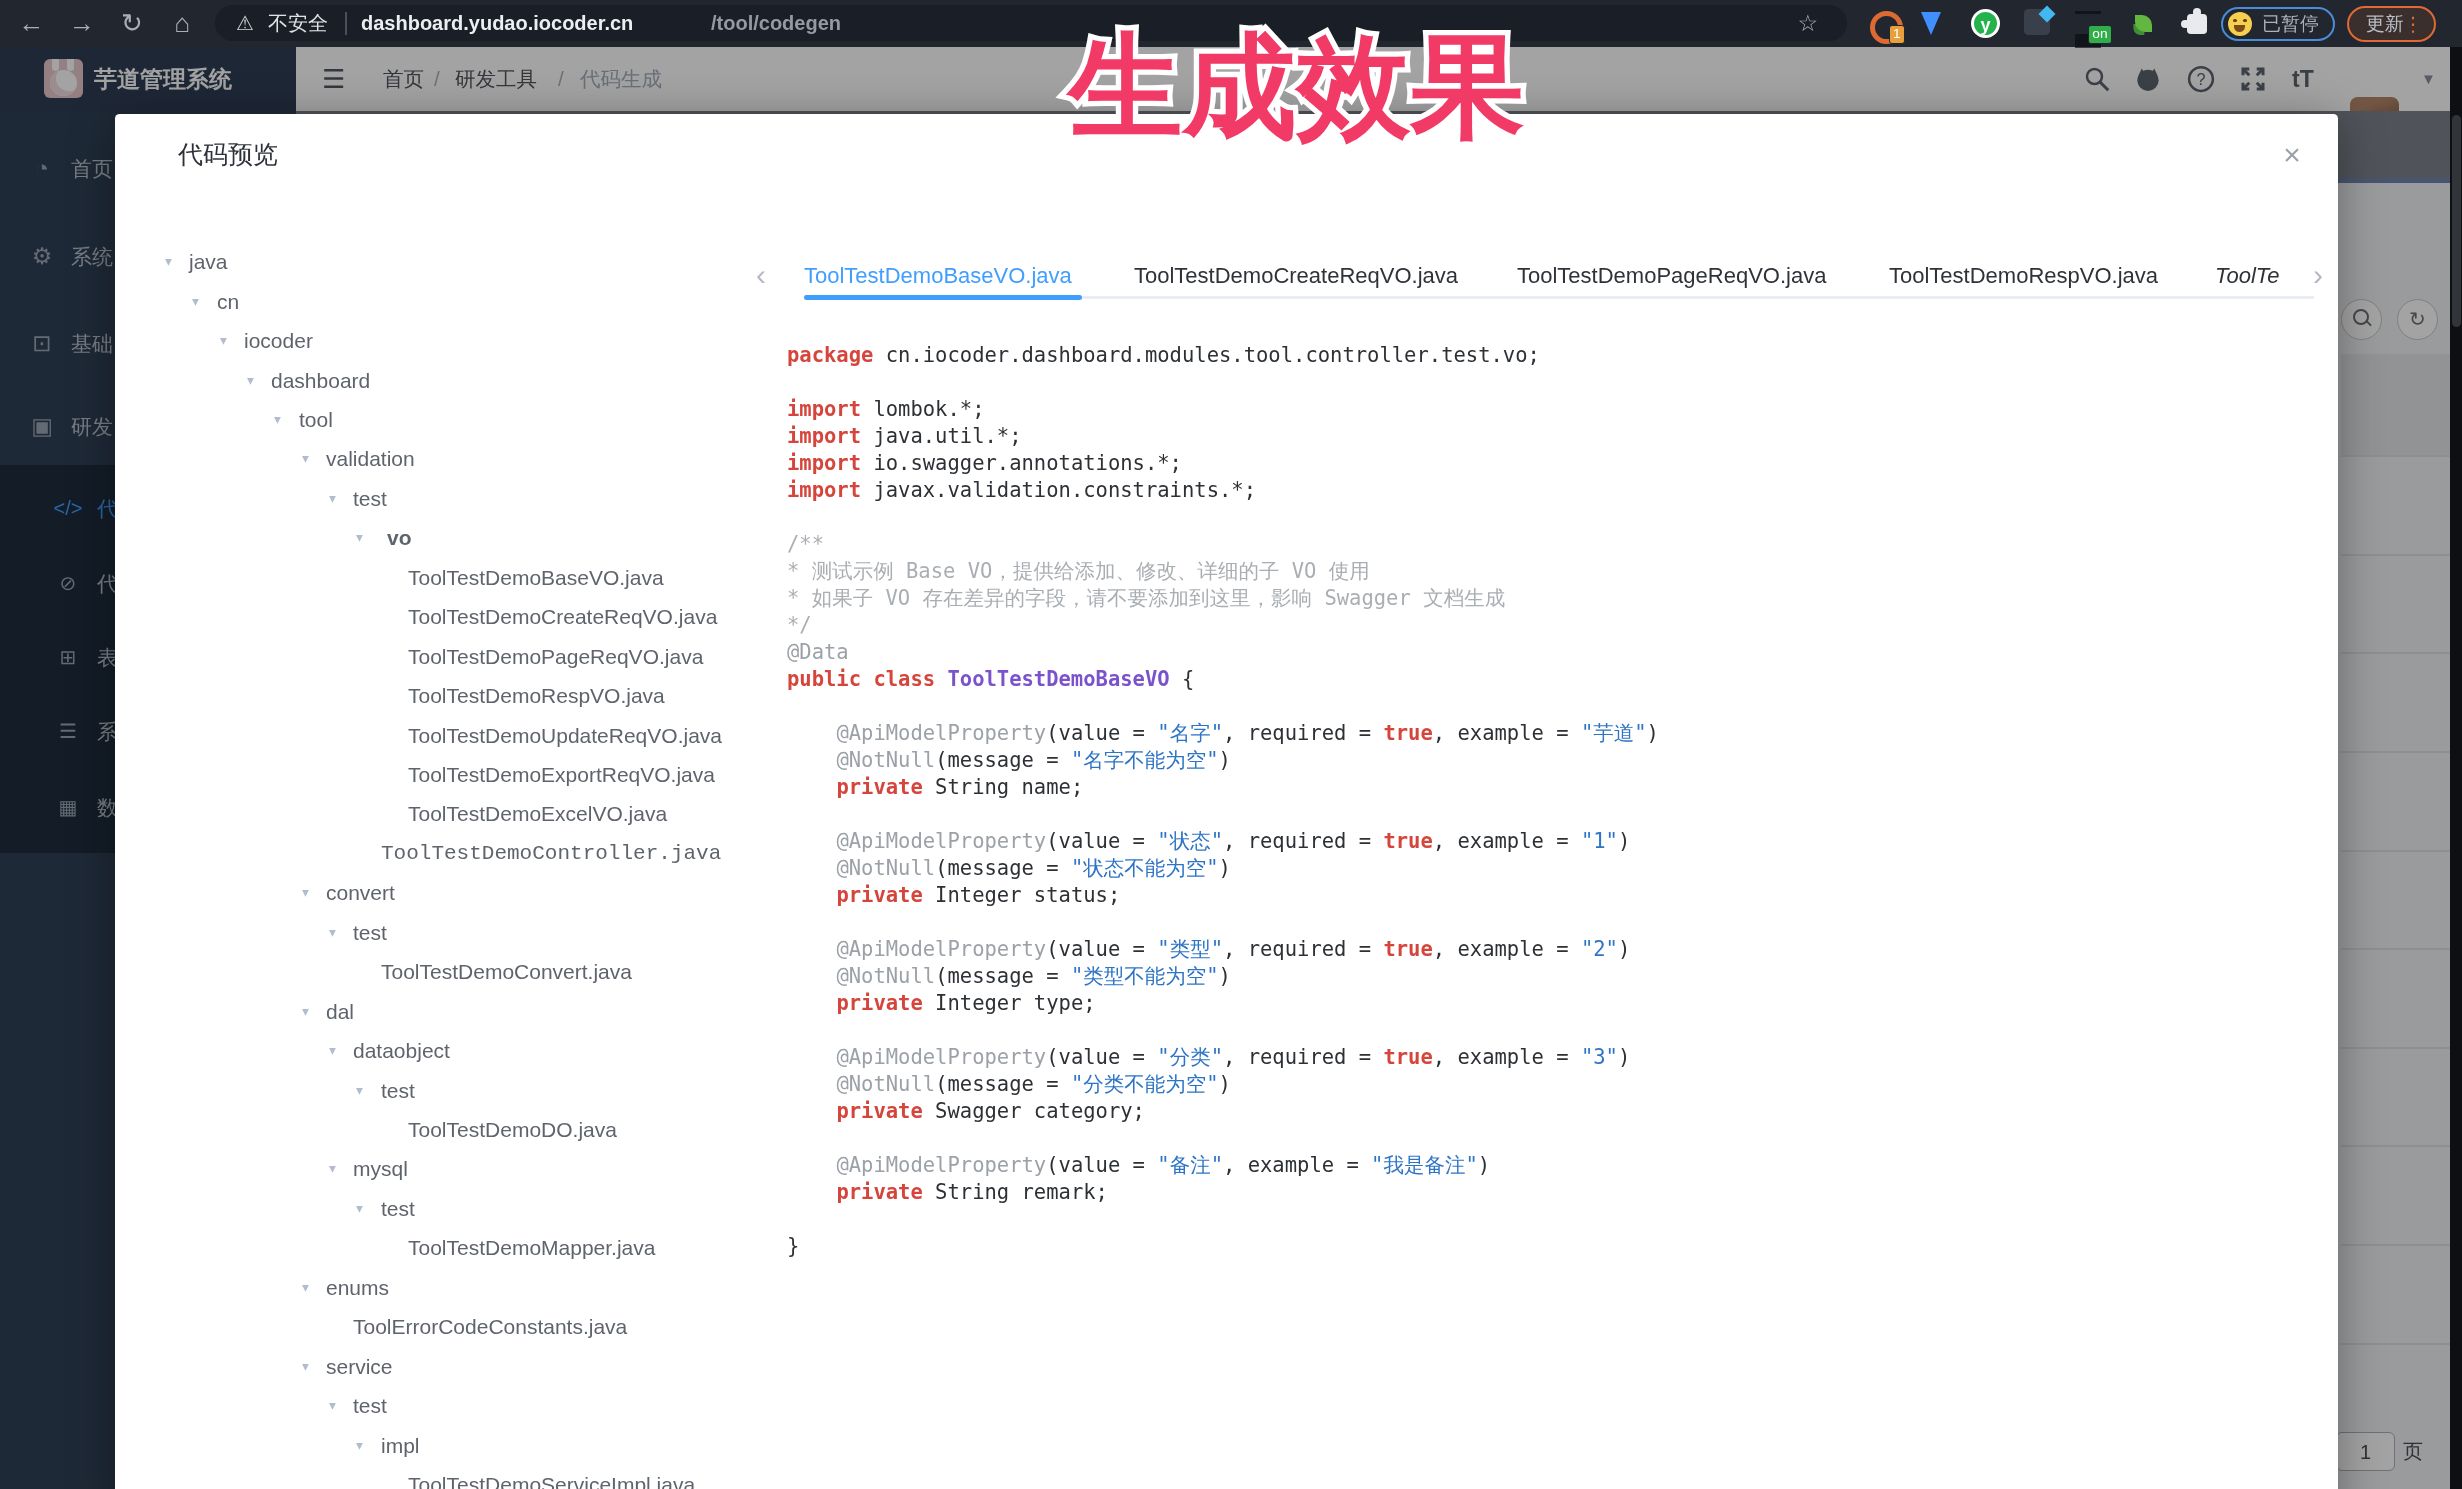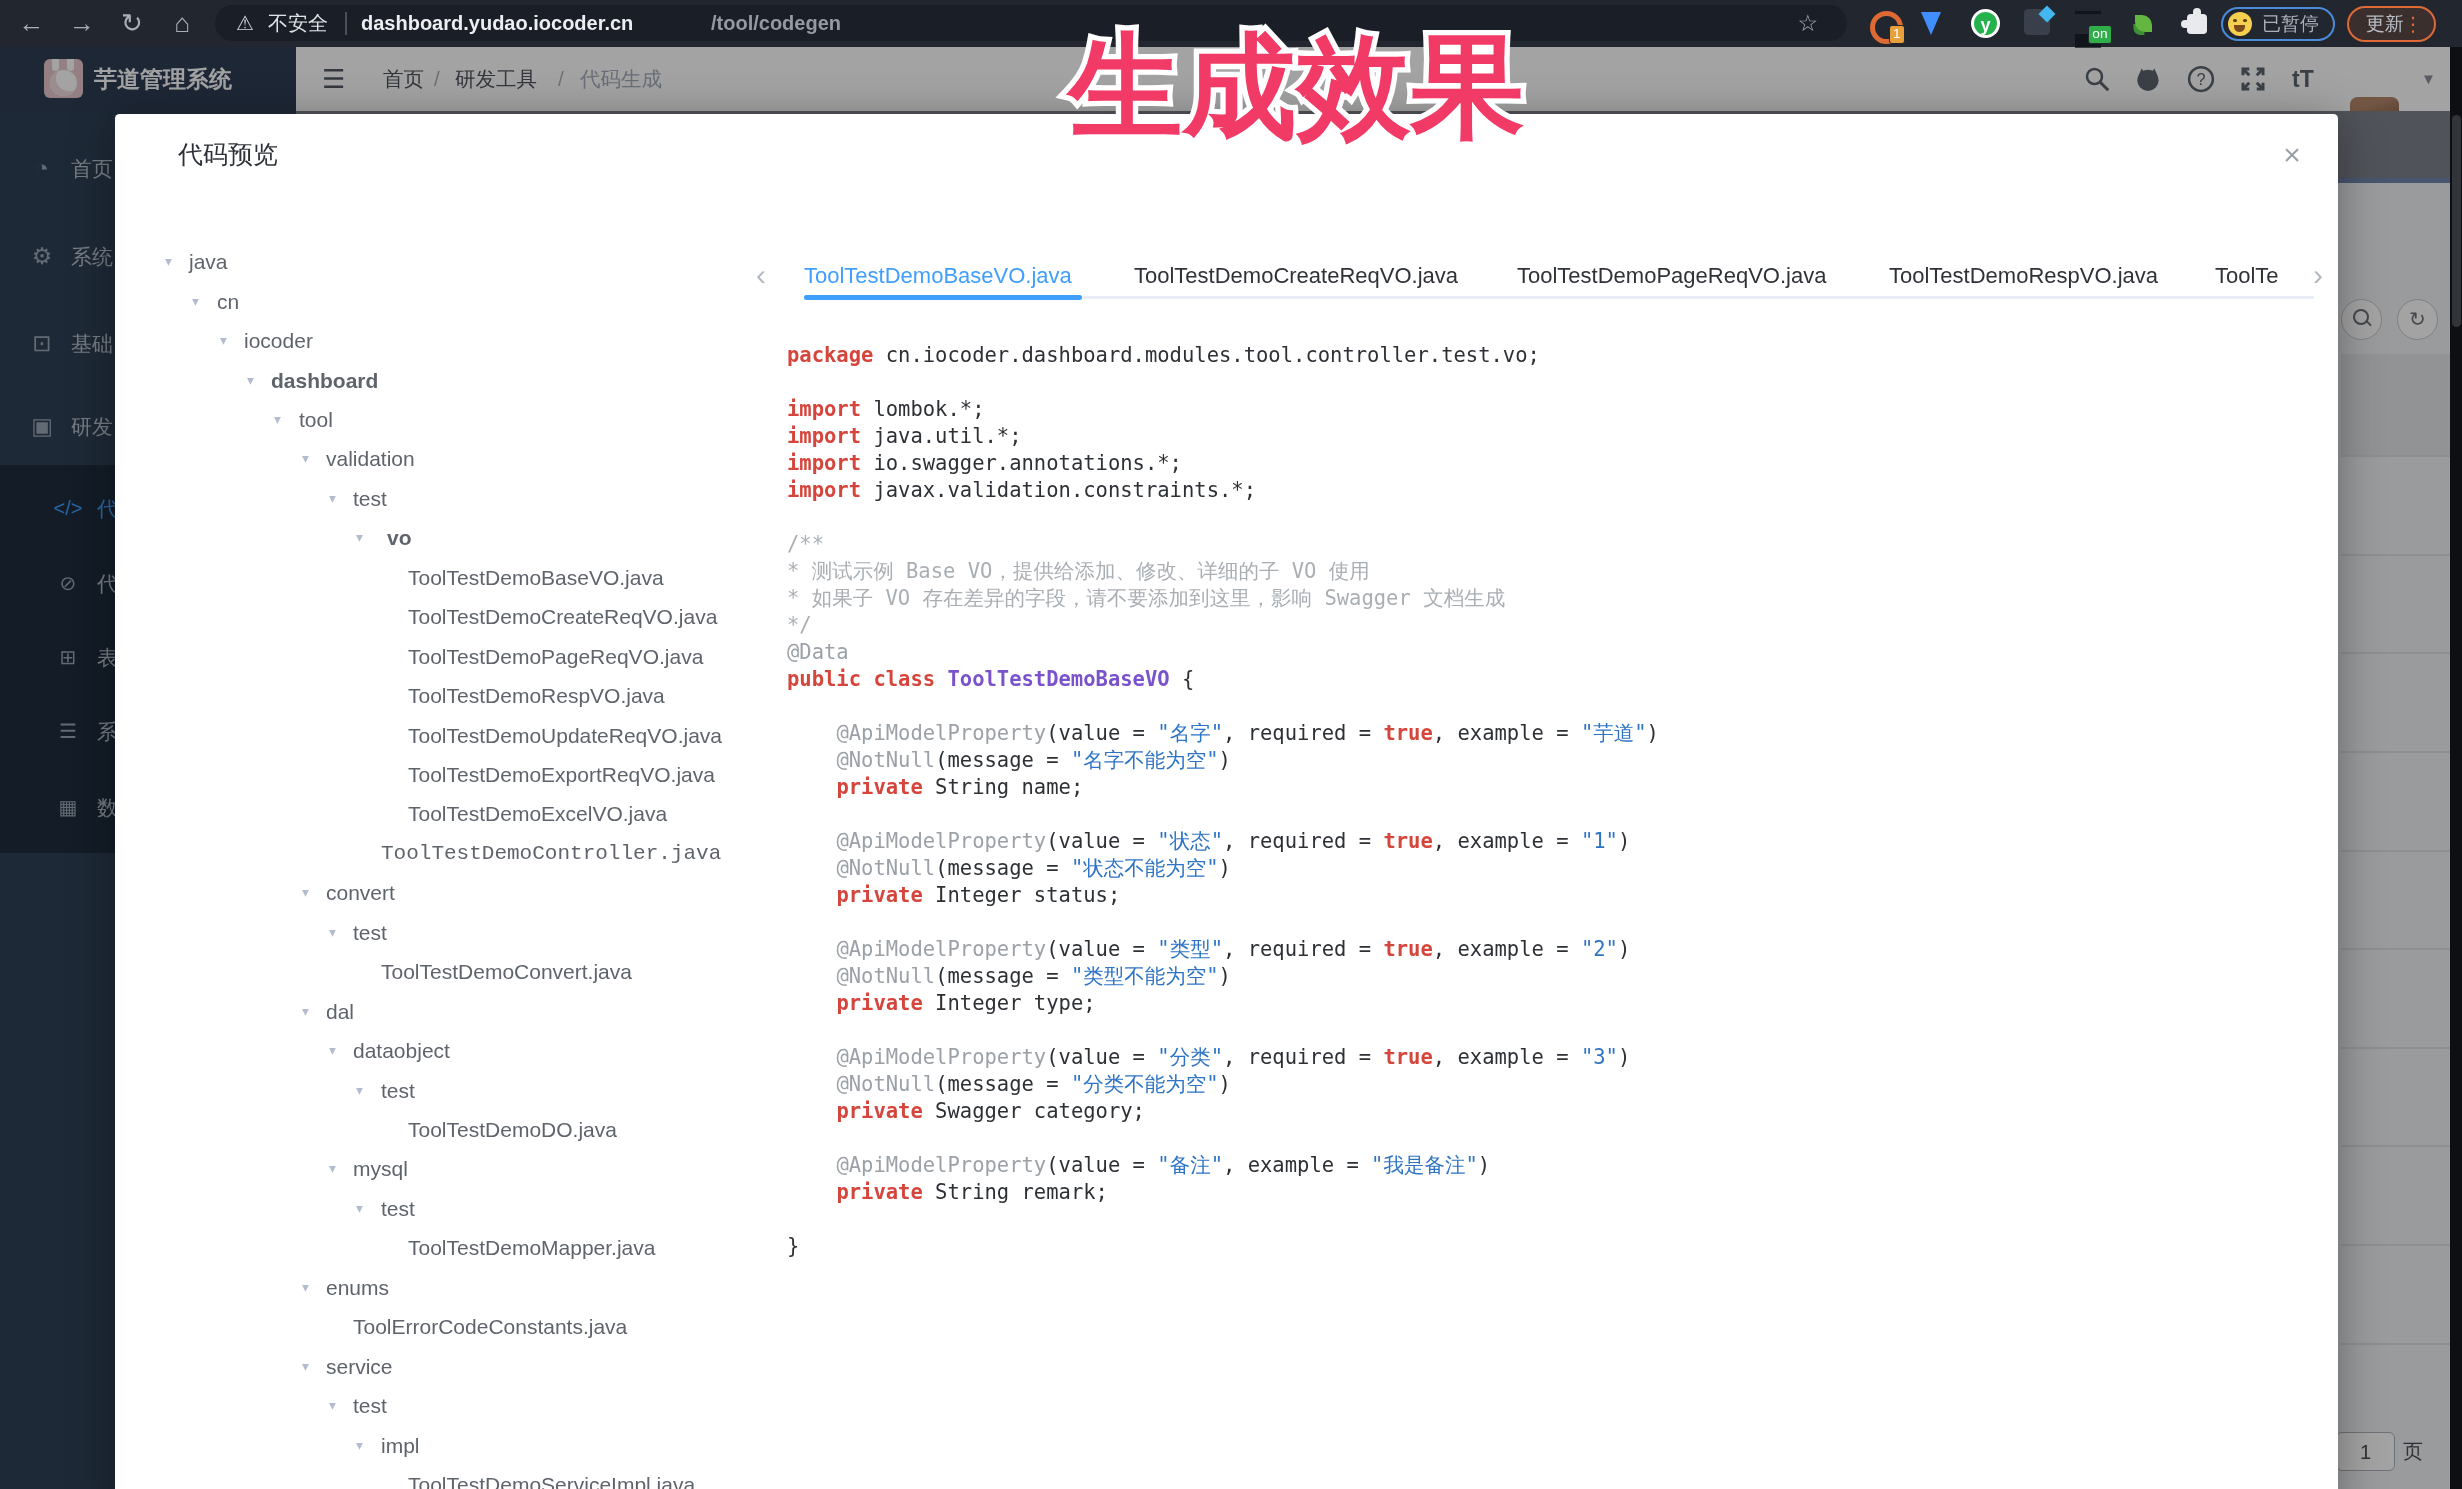--- a/index.html
+++ b/index.html
@@ -302,21 +302,21 @@
         <div class="trow" style="top: 168px;">
           <span class="caret" style="left: 77px;">▾</span>
           <span class="tlabel" style="left: 102px;">cn</span>
         </div>
         <div class="trow" style="top: 207px;">
           <span class="caret" style="left: 105px;">▾</span>
           <span class="tlabel" style="left: 129px;">iocoder</span>
         </div>
         <div class="trow" style="top: 247px;">
           <span class="caret" style="left: 132px;">▾</span>
-          <span class="tlabel" style="left: 156px; font-weight: bold;">dashboard</span>
+          <span class="tlabel" style="left: 156px;">dashboard</span>
         </div>
         <div class="trow" style="top: 286px;">
           <span class="caret" style="left: 159px;">▾</span>
           <span class="tlabel" style="left: 184px;">tool</span>
         </div>
         <div class="trow" style="top: 325px;">
           <span class="caret" style="left: 187px;">▾</span>
           <span class="tlabel" style="left: 211px;">validation</span>
         </div>
         <div class="trow" style="top: 365px;">
@@ -413,21 +413,21 @@
       </div>
 
     <div class="tabs-area">
       <div class="chev" style="left:641px">‹</div>
       <div class="chev" style="left:2198px">›</div>
       <div id="tabs">
           <div class="tab active" style="left: 689px;">ToolTestDemoBaseVO.java</div>
           <div class="tab" style="left: 1019px;">ToolTestDemoCreateReqVO.java</div>
           <div class="tab" style="left: 1402px;">ToolTestDemoPageReqVO.java</div>
           <div class="tab" style="left: 1774px;">ToolTestDemoRespVO.java</div>
-          <div class="tab" style="left: 2100px;">ToolTe</div>
+          <div class="tab" style="left: 2100px; font-style: italic;">ToolTe</div>
         </div>
       <div class="ttrack"></div>
       <div class="tactive"></div>
     </div>
 
     <div class="codewrap">
       <pre class="code" id="code-pre"><span><span class="kw">package</span><span class="pl"> cn.iocoder.dashboard.modules.tool.controller.test.vo;</span></span>
 <span></span>
 <span><span class="kw">import</span><span class="pl"> lombok.*;</span></span>
 <span><span class="kw">import</span><span class="pl"> java.util.*;</span></span>

